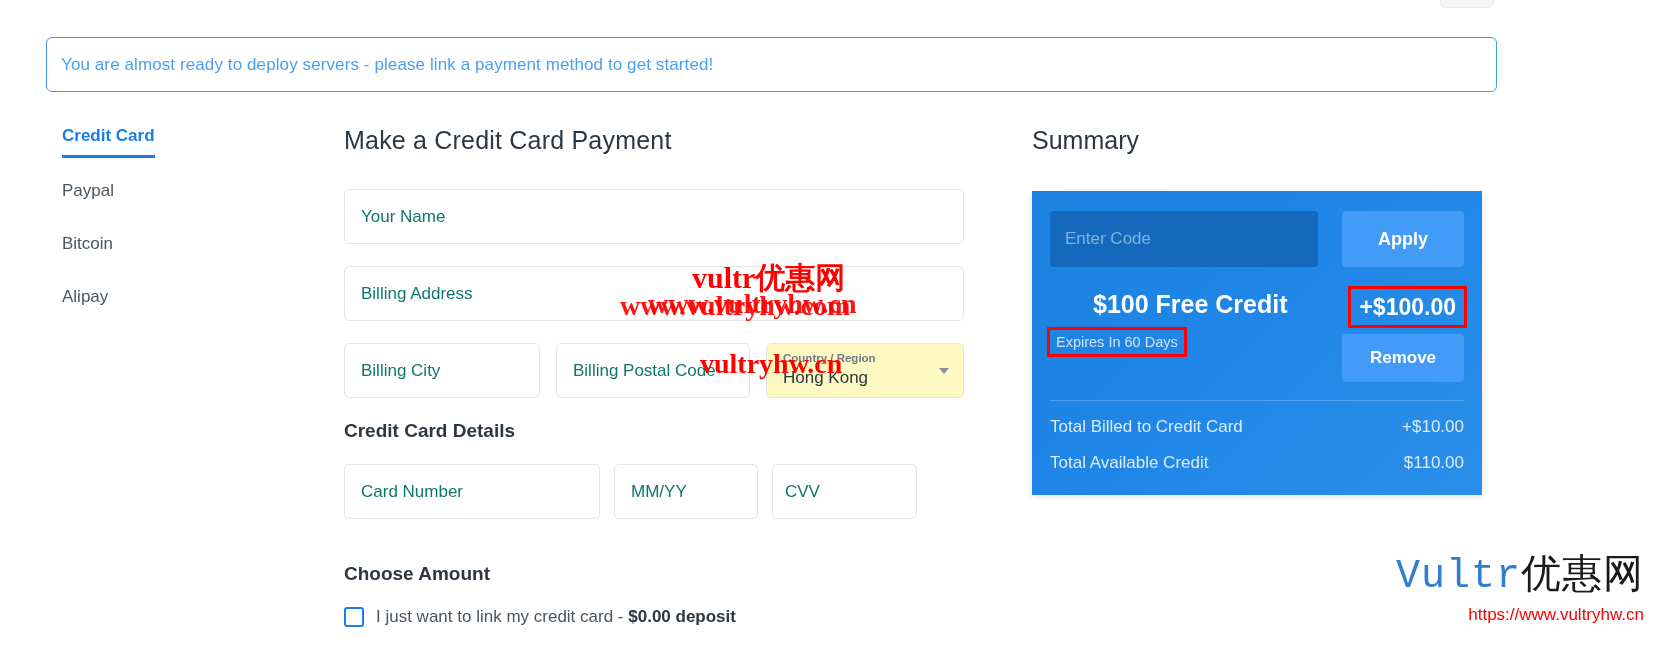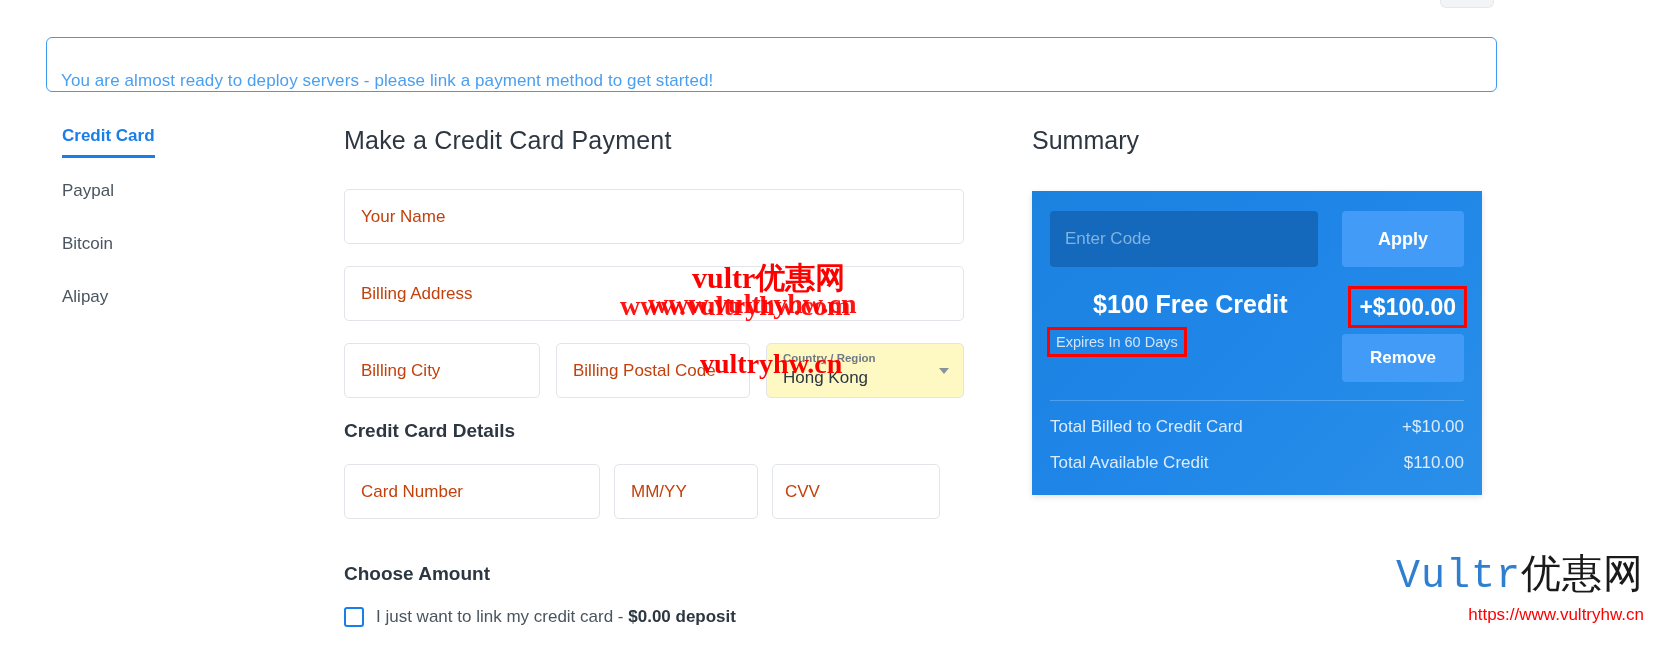--- a/index.html
+++ b/index.html
@@ -18,21 +18,21 @@
     width:54px; height:20px; border-radius:6px;
     background:#f3f4f6; border:1px solid #e6e8ea; border-top:none;
   }
 
   
   .alert{
     position:absolute; left:46px; top:37px;
     width:1451px; height:55px;
     border:1px solid #3f9bf0; border-radius:6px;
     background:#ffffff;
-    display:flex; align-items:flex-end;
+    display:flex; align-items:center;
     padding:0 14px;
   }
   .alert-text{
     color:#4a9ff0; font-size:17px; letter-spacing:.1px;
   }
 
   
   .sidebar{ position:absolute; left:62px; top:126px; width:230px; }
   .side-item{
     font-size:17px; color:#4a5560; padding:0 0 10px 0; margin-bottom:23px;
@@ -48,40 +48,40 @@
     letter-spacing:.2px;
   }
   .h3{
     font-size:19px; color:#2d3742; font-weight:700; margin:0 0 22px 0;
   }
   .field{
     height:55px; border:1px solid #e1e4e8; border-radius:5px;
     background:#fff; display:flex; align-items:center; padding:0 16px;
     margin-bottom:22px; width:100%;
   }
-  .field .ph{ color:#c2410c; font-size:17px; }
+  .field .ph{ color:#0f766e; font-size:17px; }
   .row{ display:flex; gap:16px; margin-bottom:22px; }
   .row .field{ margin-bottom:0; }
   .c1{ width:196px; } .c2{ width:194px; }
 
   .select-field{
     height:55px; border:1px solid #e1e4e8; border-radius:5px;
     background:#fef9c3; position:relative; padding:7px 16px 0 16px;
     width:198px;
   }
   .select-label{ font-size:11.5px; color:#6f7a85; font-weight:700; line-height:14px; }
   .select-value{ font-size:17px; color:#2d3742; line-height:24px; margin-top:1px;}
   .caret{
     position:absolute; right:14px; top:50%; margin-top:-3px;
     width:0;height:0;border-left:5px solid transparent;border-right:5px solid transparent;
     border-top:6px solid #8a929a;
   }
 
   .cc-row{ display:flex; gap:14px; margin-bottom:22px; }
-  .cc1{ width:256px; } .cc2{ width:144px; } .cc3{ width:168px;padding-left:12px; }
+  .cc1{ width:256px; } .cc2{ width:144px; } .cc3{ width:145px;padding-left:12px; }
 
   .choose-amount{ margin-top:14px; }
   .check-row{ display:flex; align-items:center; gap:12px; margin-top:20px; }
   .cbox{ width:20px;height:20px;border:2px solid #1a7ee8;border-radius:3px;background:#fff;flex:0 0 auto;}
   .check-label{ font-size:17px; color:#4a5560; white-space:nowrap; }
   .check-label b{ color:#2d3742; }
 
   
   .summary{ position:absolute; left:1032px; top:126px; width:450px; }
   .sum-title{ font-size:25px; color:#2d3742; font-weight:400; margin:0 0 36px 0; }

